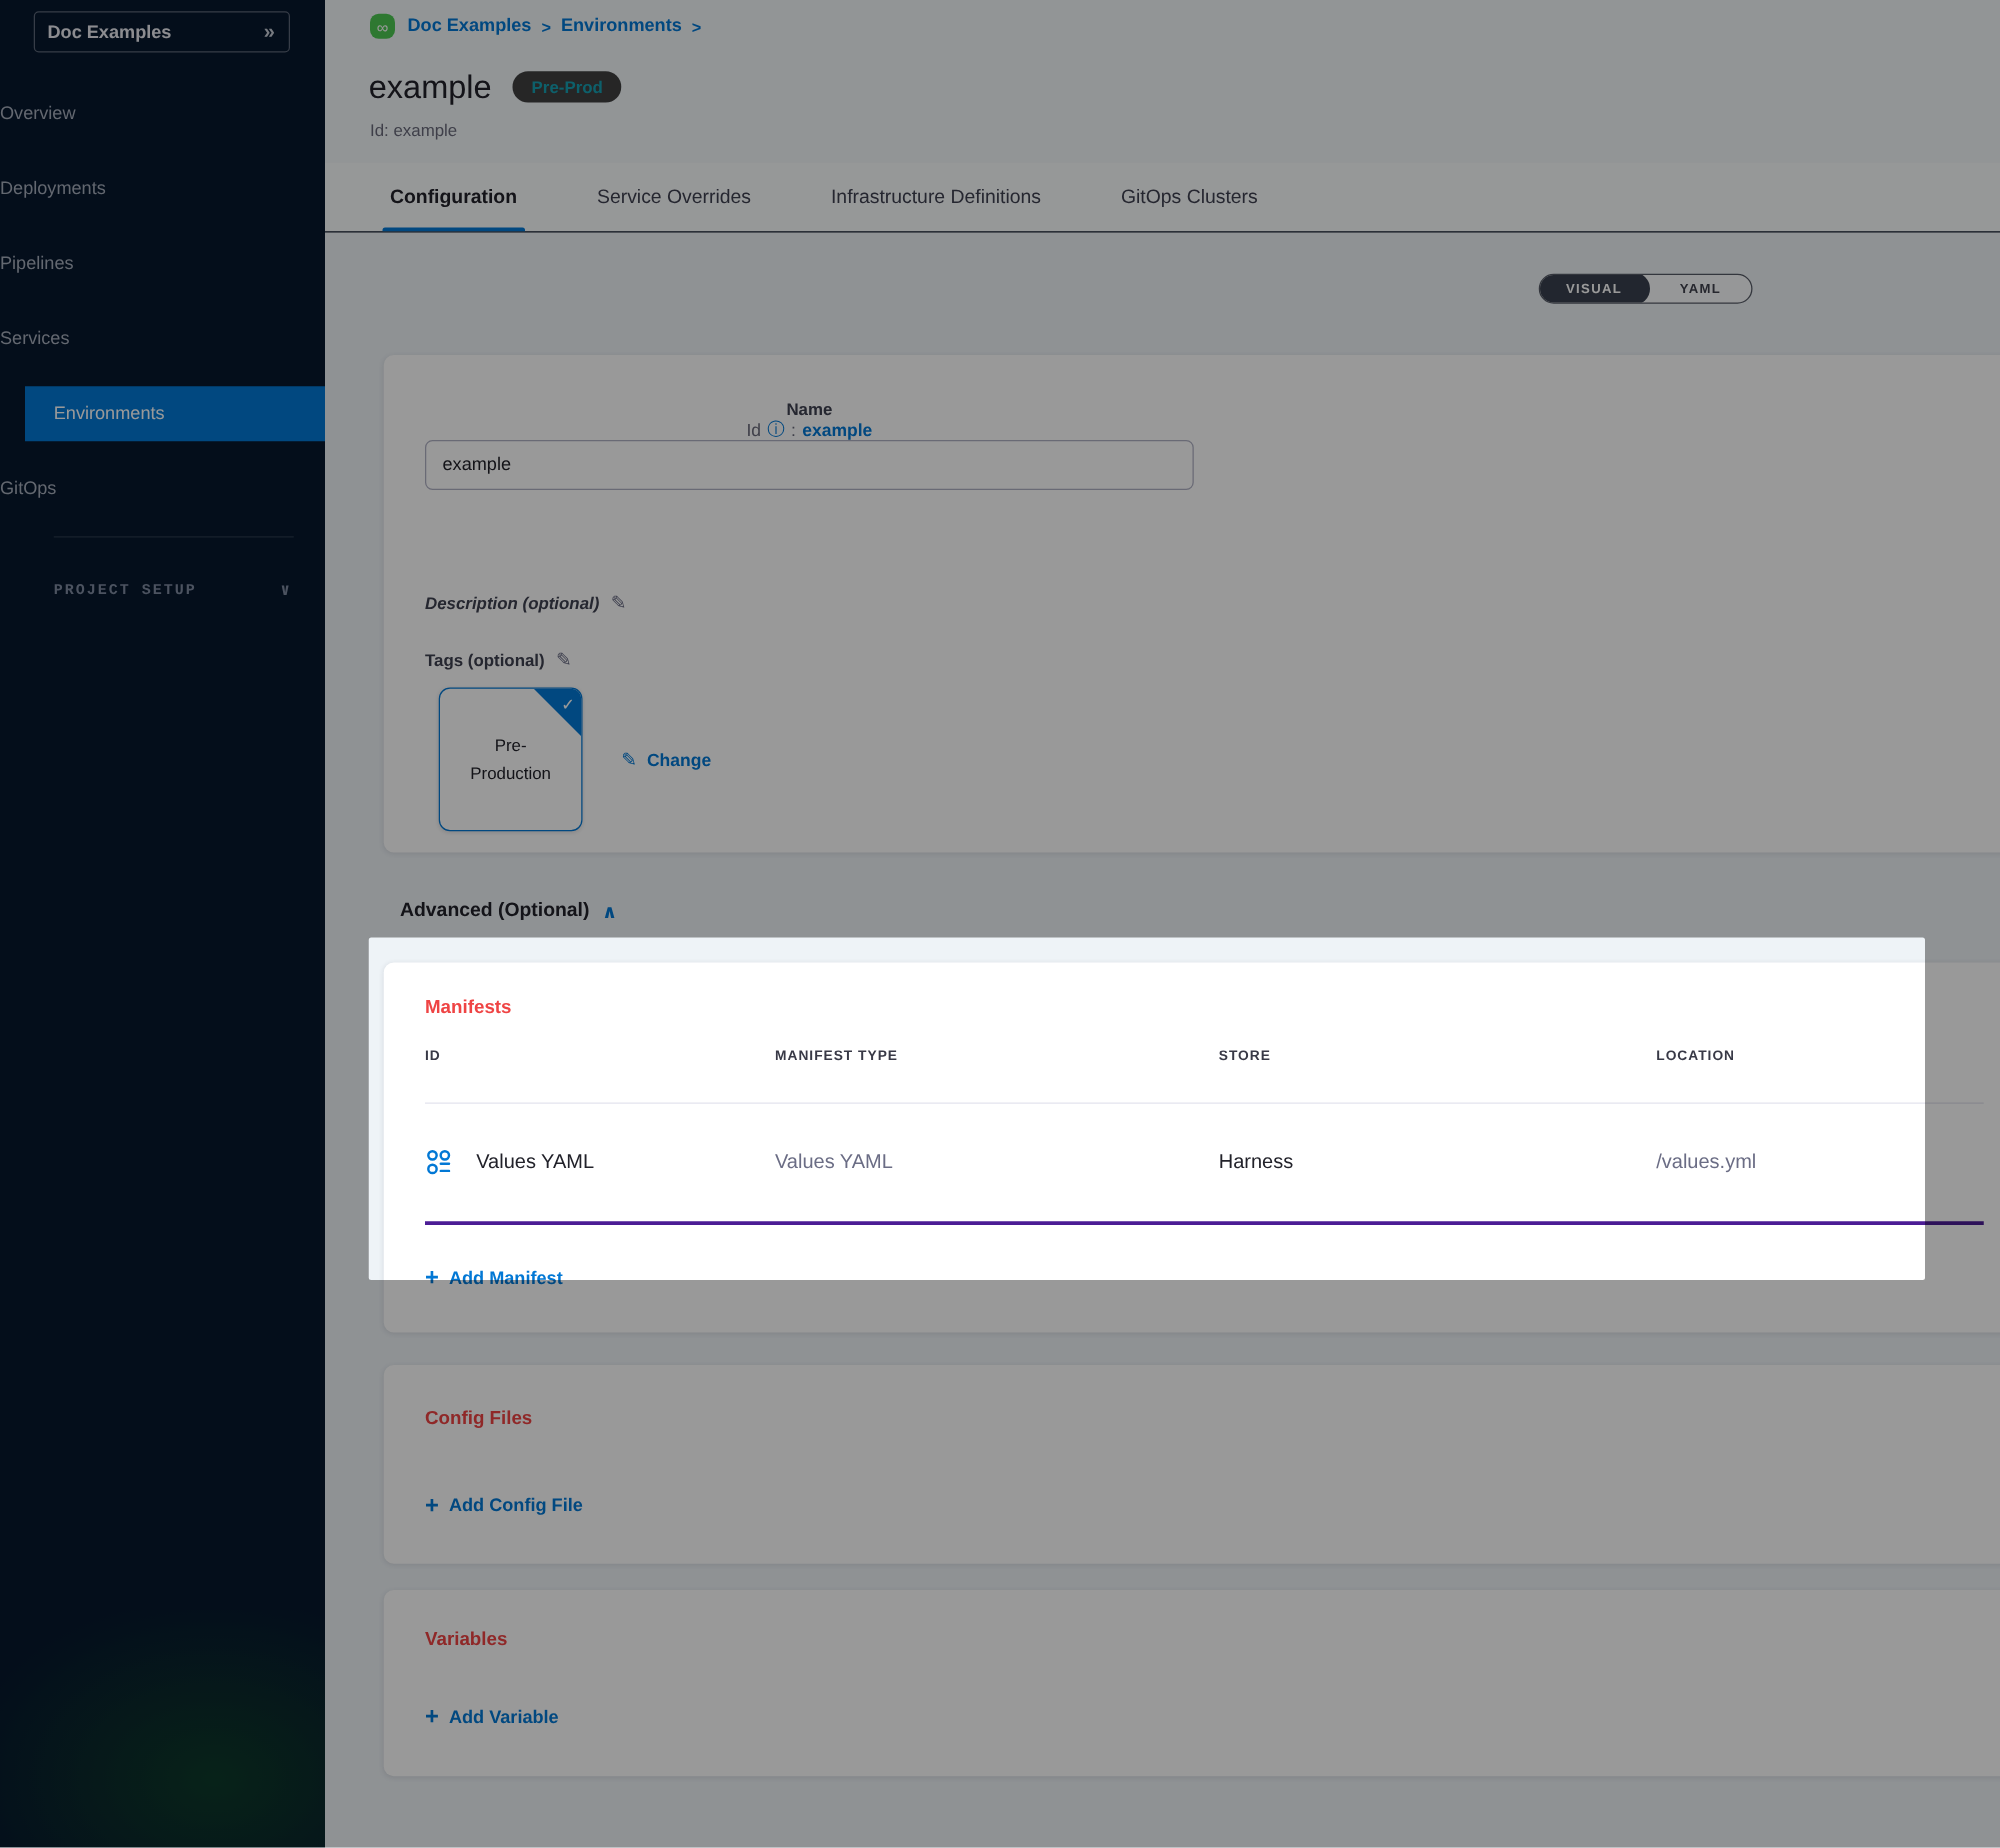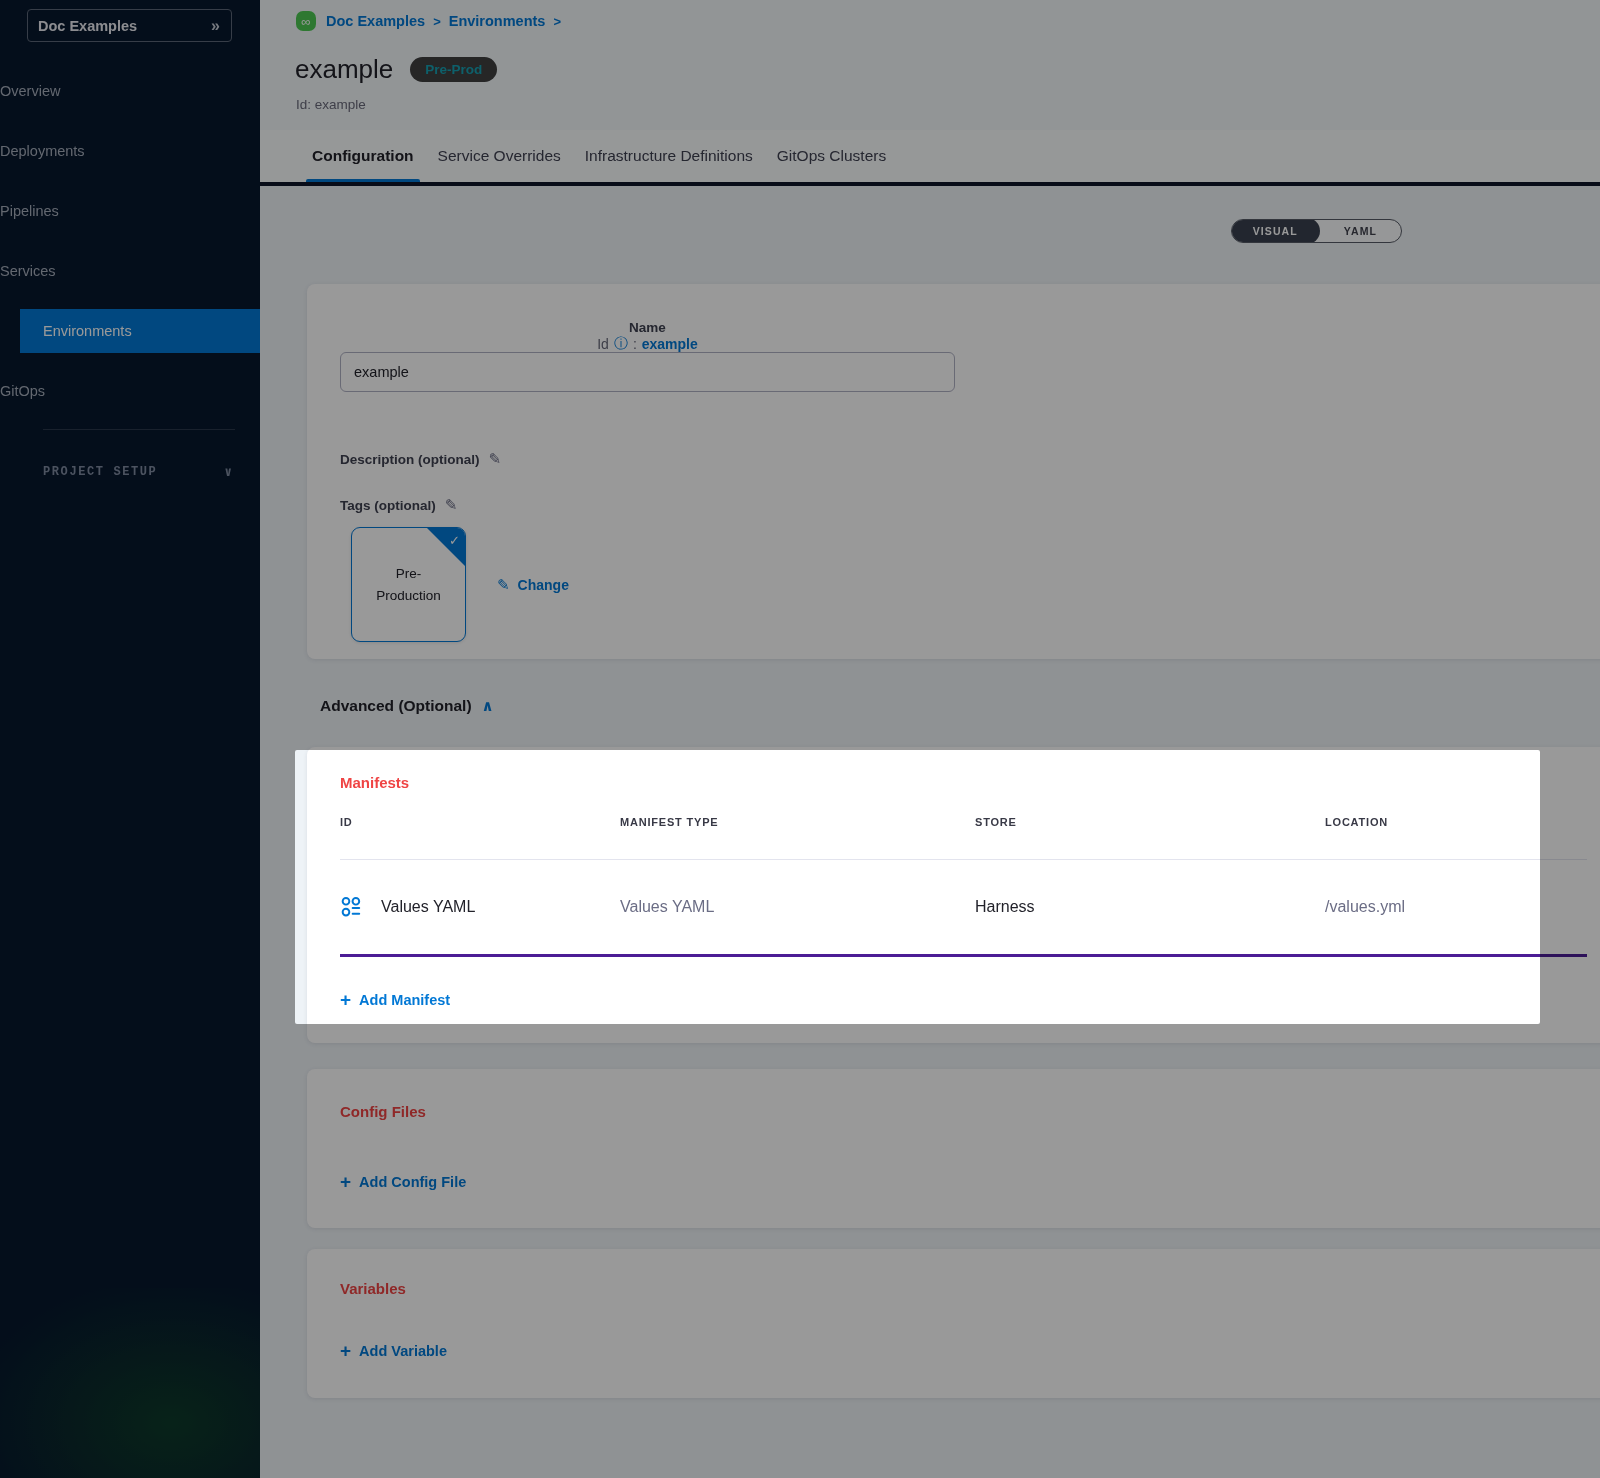--- a/index.html
+++ b/index.html
@@ -61,22 +61,22 @@
   .crumb-sep { color:#0278d5; font-size:13px; font-weight:700; }
   .title-row { display:flex; align-items:center; gap:17px; margin-top:22px; margin-left:-1px; }
   .page-title { font-size:26px; font-weight:500; color:#22222a; }
   .env-badge {
     background:#404040; color:#17a0b2; font-size:13.5px; font-weight:700;
     padding:5px 15px; border-radius:999px;
   }
   .id-line { margin-top:12px; color:#696a7a; font-size:13.5px; }
 
   .tabbar {
-    background:#fbfdfe; height:56px; border-bottom:4px solid #0f172a;
-    display:flex; align-items:stretch; padding-left:50px; gap:20px;
+    background:#fbfdfe; height:56px; border-bottom:1px solid #0f172a;
+    display:flex; align-items:stretch; padding-left:50px; gap:60px;
   }
   .tab {
     display:flex; align-items:center; font-size:15.5px; color:#3f4151;
     font-weight:500; position:relative; cursor:pointer; padding:0 2px;
   }
   .tab.active { font-weight:700; color:#22222a; }
   .tab.active::after {
     content:""; position:absolute; left:-4px; right:-4px; bottom:0; height:3px;
     background:#0278d5; border-radius:2px 2px 0 0;
   }
@@ -110,21 +110,21 @@
   .id-prefix { color:#696a7a; }
   .info-icon { color:#0278d5; font-size:14px; }
   .id-colon { color:#696a7a; }
   .id-value { color:#0278d5; font-weight:600; cursor:pointer; }
   .text-input {
     margin-top:16px; width:615px; height:40px; border:1px solid #b0b1c4; border-radius:6px;
     background:#ffffff; font-size:14.5px; color:#22222a; padding:0 13px;
     font-family:"Liberation Sans","DejaVu Sans",sans-serif; outline:none;
   }
   .opt-row { display:flex; align-items:center; gap:9px; height:18px; }
-  .opt-desc { margin-top:58px; }
+  .opt-desc { margin-top:81px;font-style:italic; }
   .opt-tags { margin-top:28px; }
   .pencil-icon { color:#6b6d85; font-size:15px; cursor:pointer; }
   .envtype-label { margin-top:37px; height:18px; }
   .envtype-row { display:flex; align-items:center; margin-top:13px; margin-left:11px; }
   .envtype-card {
     width:115px; height:115px; background:#ffffff;
     border:1.6px solid #0278d5; border-radius:9px; position:relative; overflow:hidden;
     display:flex; align-items:center; justify-content:center; text-align:center;
     font-size:13.5px; color:#22222a; line-height:1.6; padding:0 13px; cursor:pointer;
     box-shadow:0 1px 3px rgba(40,41,61,0.12);

